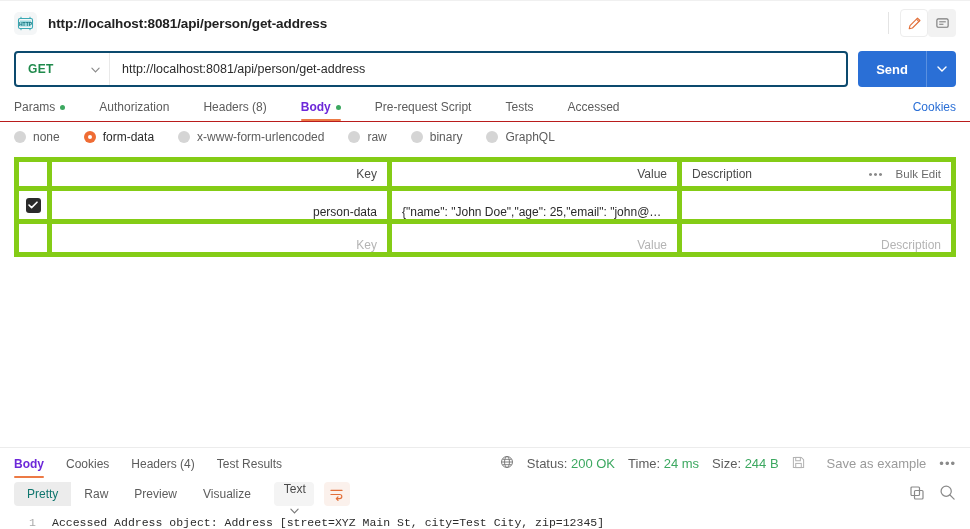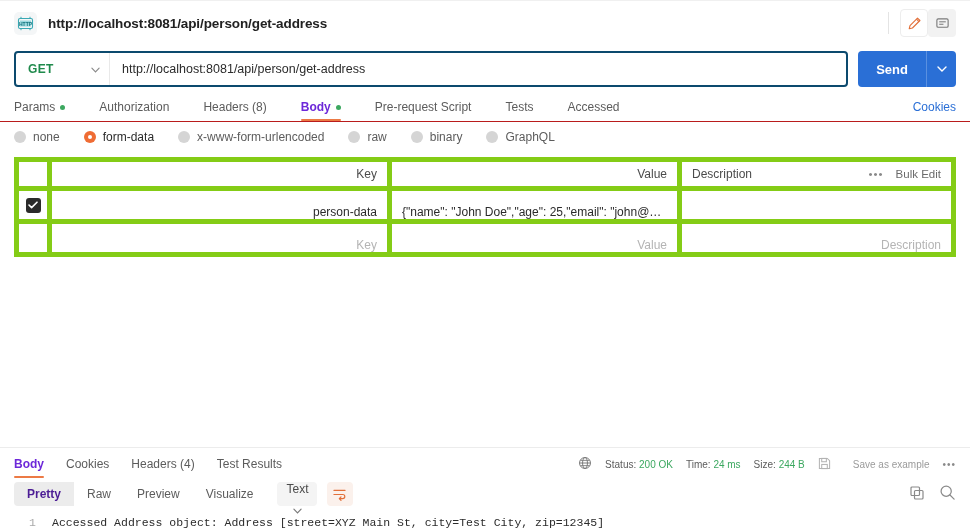--- a/index.html
+++ b/index.html
@@ -165,36 +165,36 @@
 
   
   .resp { flex: 0 0 auto; display: flex; flex-direction: column; }
   .resptabs {
     height: 30px; flex: 0 0 30px;
     display: flex; align-items: flex-end; padding: 0 14px;
   }
   .resptabs .tab { margin-right: 22px; }
   .status {
     margin-left: auto; display: flex; align-items: center; gap: 13px;
-    padding-bottom: 6px; font-size: 10px; color: #5c5c5c; text-align: right;
+    padding-bottom: 6px; font-size: 13px; color: #5c5c5c; text-align: right;
   }
   .status .ok { color: #3ca860; }
   .save-example { display: flex; align-items: center; gap: 22px; color: #9b9b9b; cursor: pointer; }
   .more-dots { color: #8a8a8a; letter-spacing: 1px; cursor: pointer; }
 
   .resptoolbar {
     height: 32px; flex: 0 0 32px;
     display: flex; align-items: center; padding: 0 14px; gap: 10px;
   }
   .seg { display: flex; align-items: stretch; height: 24px; border-radius: 4px; overflow: hidden; }
   .seg .s {
     padding: 0 13px; display: flex; align-items: center;
     font-size: 12px; color: #5c5c5c; cursor: pointer; background: #fff;
   }
-  .seg .s.active { background: #ececec; color: #4c1d95; font-weight: bold; }
+  .seg .s.active { background: #ececec; color: #0f766e; font-weight: normal; }
   .fmt {
     height: 24px; display: flex; align-items: center; gap: 7px;
     padding: 0 8px 0 10px; border-radius: 4px; background: #f4f4f4;
     font-size: 12px; color: #4b4b4b; cursor: pointer; flex-direction: column;
   }
   .wrapbtn {
     width: 26px; height: 24px; border-radius: 4px; background: #fbf1ec;
     display: flex; align-items: center; justify-content: center; cursor: pointer;
   }
   .right-icons { margin-left: auto; display: flex; align-items: center; gap: 14px; }

